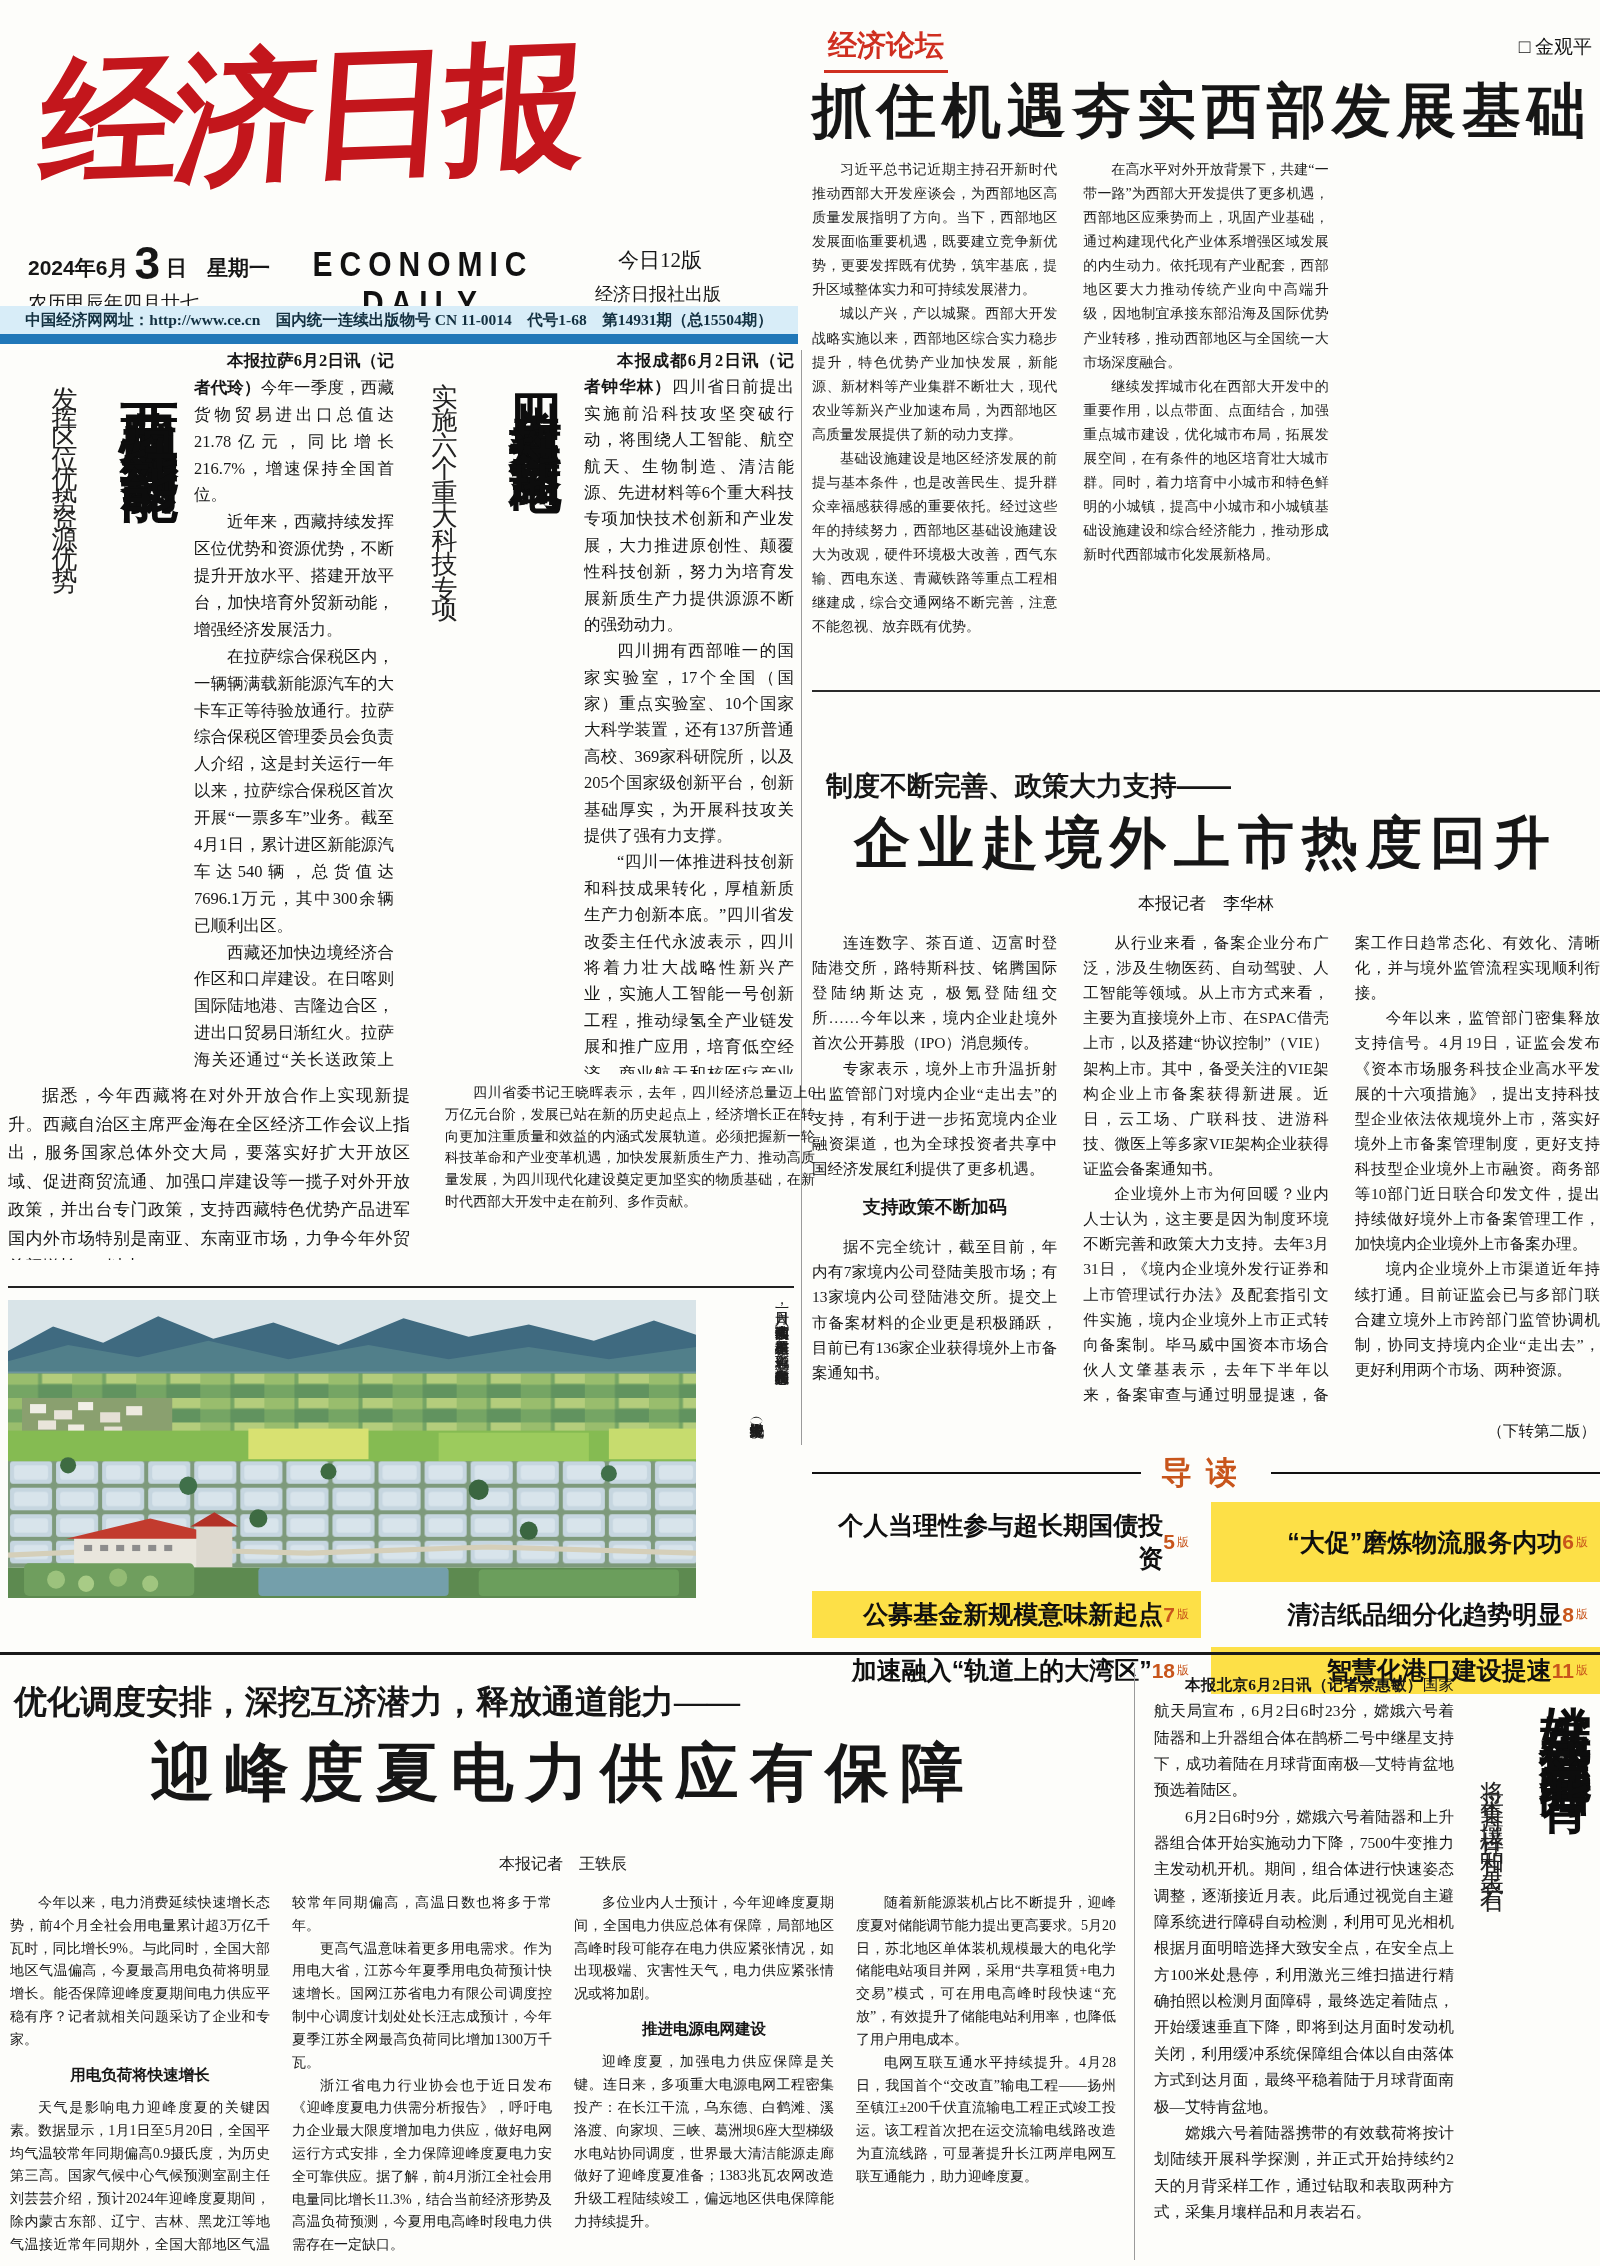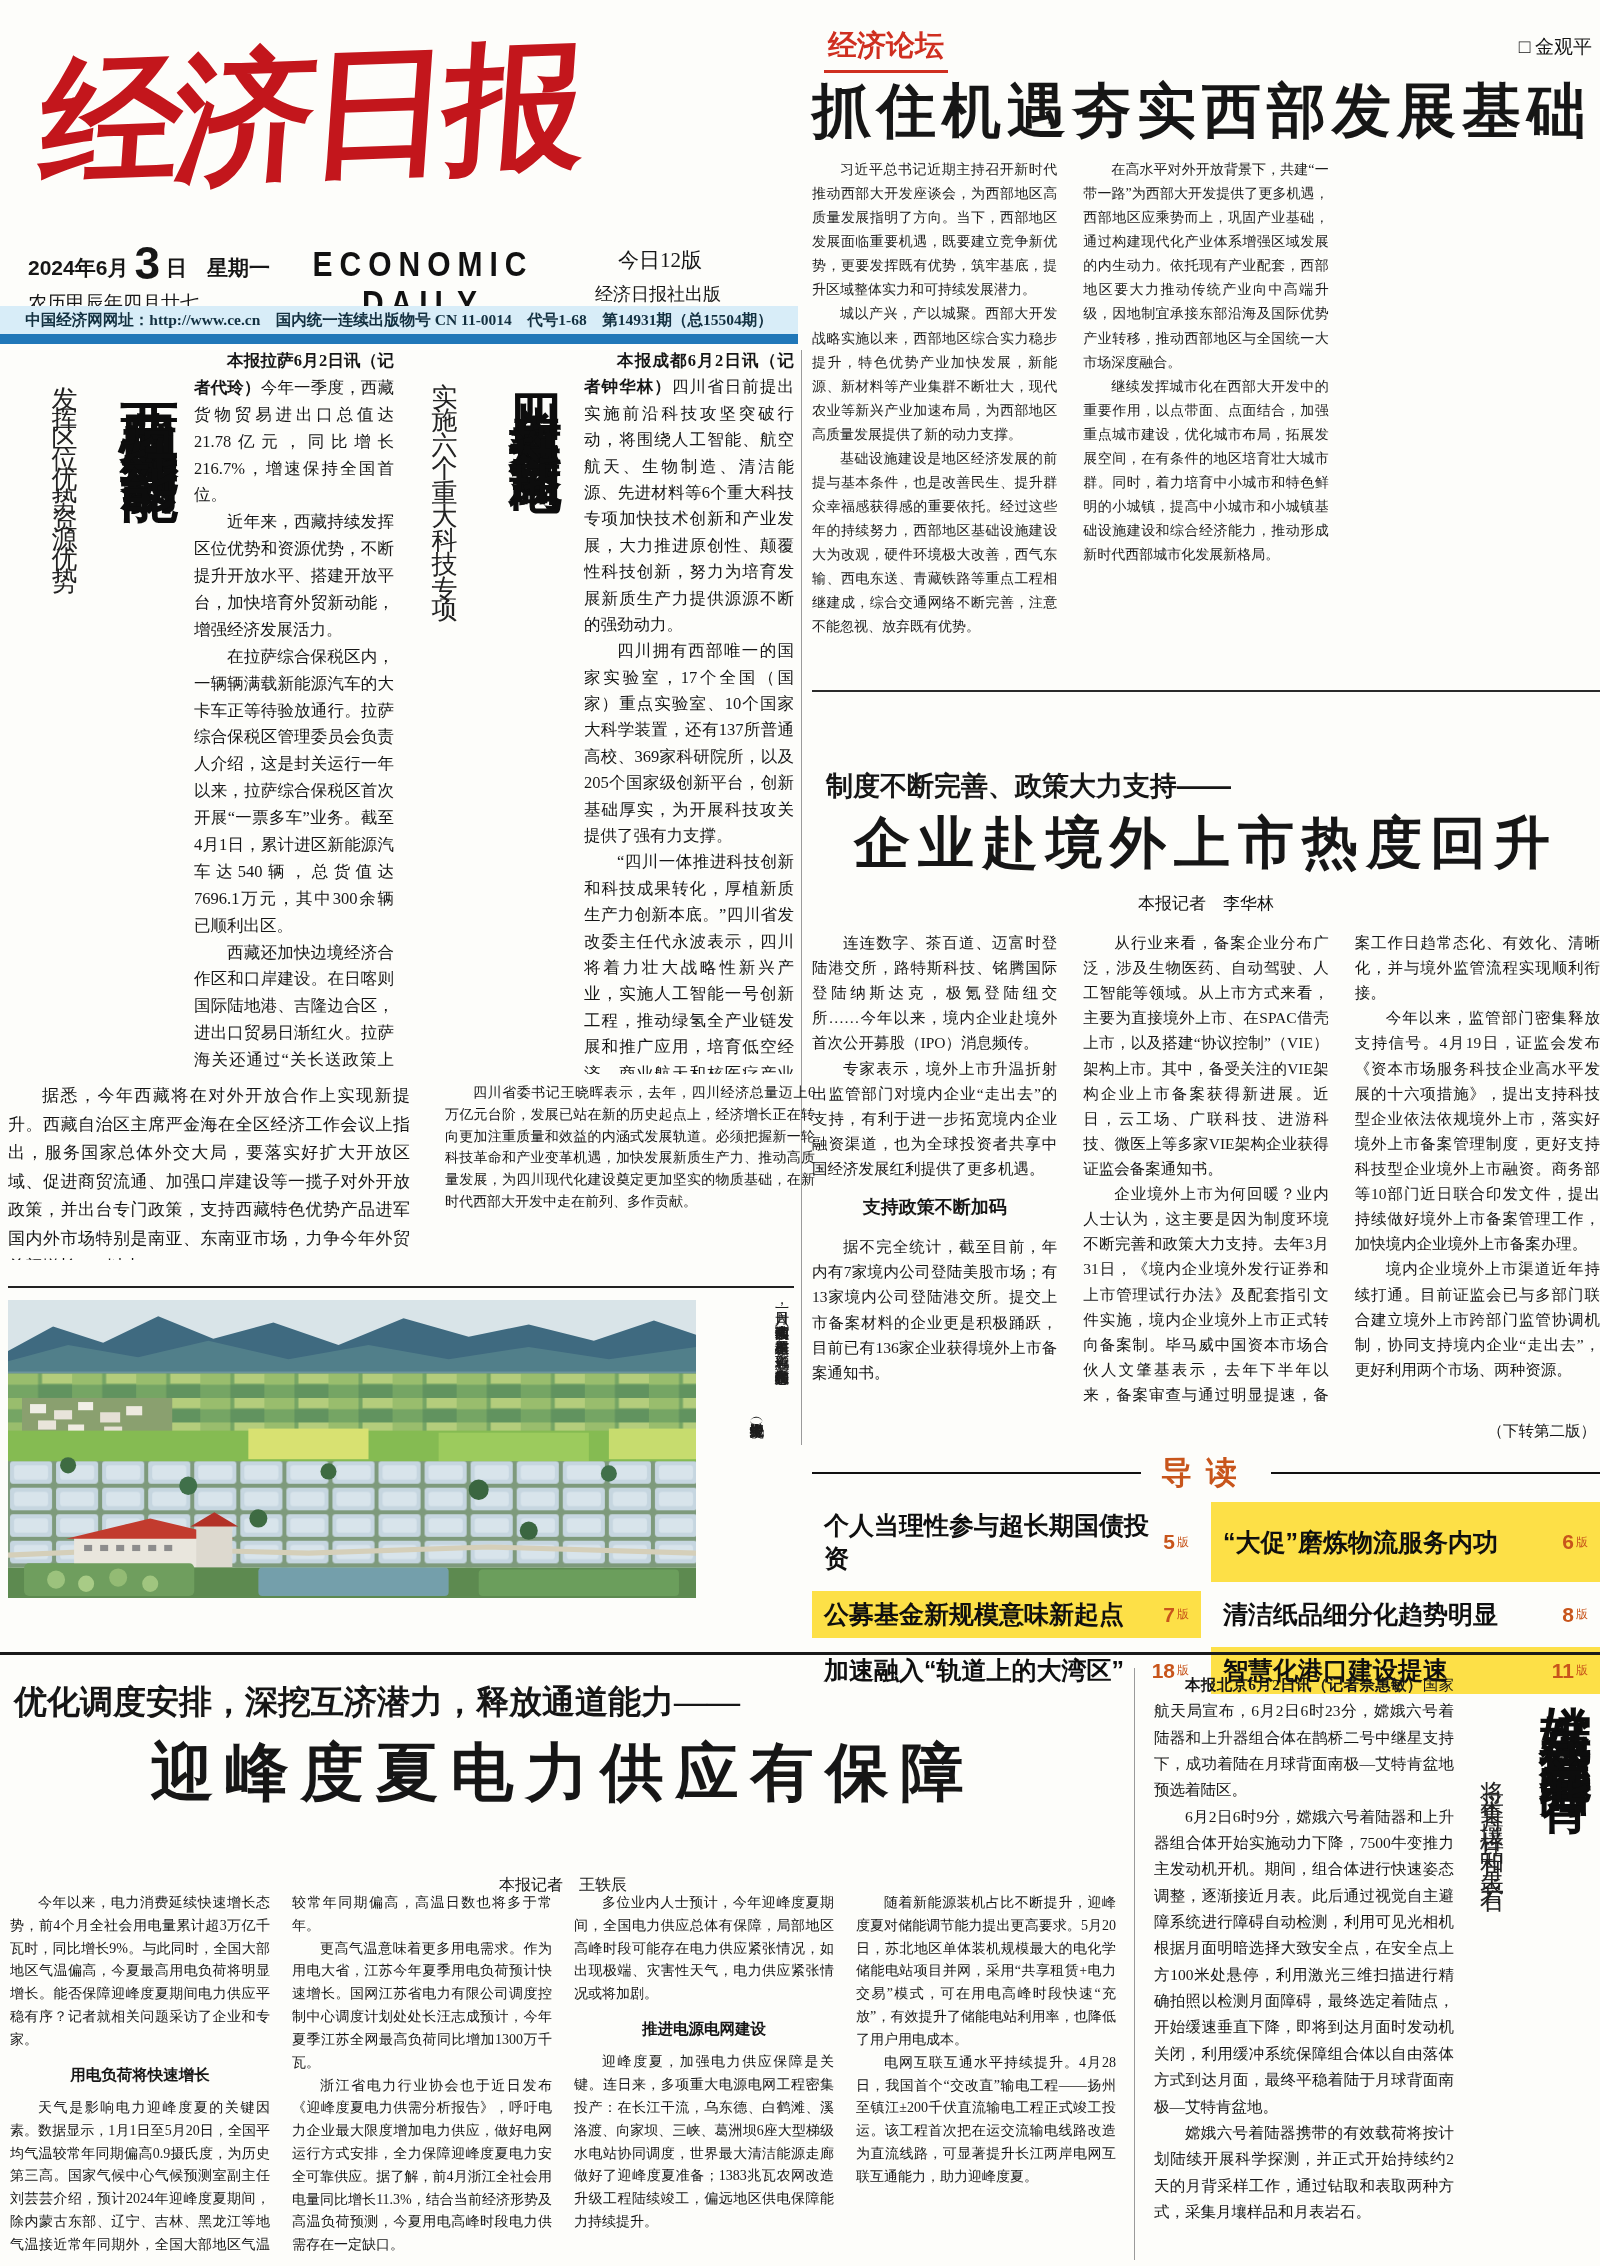--- a/index.html
+++ b/index.html
@@ -61,33 +61,33 @@
   .hline-photo{left:8px;top:1286px;width:786px;height:2px;background:#222;}
   .photo{left:8px;top:1300px;width:688px;height:298px;overflow:hidden;}
   .photo svg{display:block;width:100%;height:100%;}
   .photo-caption{left:704px;top:1300px;width:90px;height:298px;font-size:14.5px;line-height:1.75;color:#1d1d1d;}
   .photo-credit{display:block;margin-top:112px;}
   
   .daodu{left:812px;top:1452px;width:788px;height:192px;}
   .daodu-titlerow{display:flex;align-items:center;height:42px;}
   .daodu-line{flex:1;height:2px;background:#111;}
   .daodu-title{font-size:31px;font-weight:bold;color:#c8551b;margin:0 20px;letter-spacing:14px;}
-  .daodu-grid{display:grid;grid-template-columns:1fr 1fr;gap:9px 10px;margin-top:8px;}
+  .daodu-grid{display:grid;grid-template-columns:1fr 1fr;gap:9px 10px;margin-top:8px;text-align:right;}
   .daodu-item{display:flex;align-items:center;padding:7px 12px;}
   .daodu-item.hl{background:#fde047;}
   .daodu-item .t{flex:1;font-size:25px;font-weight:bold;color:#0f0f0f;}
   .daodu-item .pg{color:#c8551b;font-size:21px;font-weight:bold;}
   .daodu-item .un{color:#c8551b;font-size:12px;margin-left:2px;}
   .hline-full{left:0;top:1652px;width:1600px;height:3px;background:#1a1a1a;}
   
   .power{left:0;top:1668px;width:1126px;height:598px;}
   .power-kicker{position:absolute;left:14px;top:12px;font-size:33px;font-weight:bold;}
   .power-headline{position:absolute;left:0;top:62px;width:100%;text-align:center;font-size:63px;
                   font-weight:bold;letter-spacing:12px;white-space:nowrap;}
-  .power-byline{position:absolute;left:0;top:186px;width:100%;text-align:center;font-size:16px;margin-top:21px;}
+  .power-byline{position:absolute;left:0;top:186px;width:100%;text-align:center;font-size:16px;}
   .power-body{position:absolute;left:10px;top:224px;width:1106px;height:368px;column-count:4;
               column-gap:22px;column-fill:auto;overflow:hidden;font-size:14px;line-height:1.63;}
   .power-body .subhead{font-size:15.5px;margin:10px 0;}
   .vline2{left:1134px;top:1668px;width:1px;height:592px;background:#9a9a9a;}
   
   .change{left:1146px;top:1662px;width:454px;height:604px;}
   .change-body{position:absolute;left:8px;top:10px;width:300px;height:588px;font-size:15.5px;
                line-height:1.7;overflow:hidden;}
   .change-kicker{position:absolute;left:322px;top:100px;width:40px;height:460px;font-size:24px;letter-spacing:10px;}
   .change-headline{position:absolute;left:366px;top:4px;width:88px;height:598px;font-size:52px;letter-spacing:8px;}

